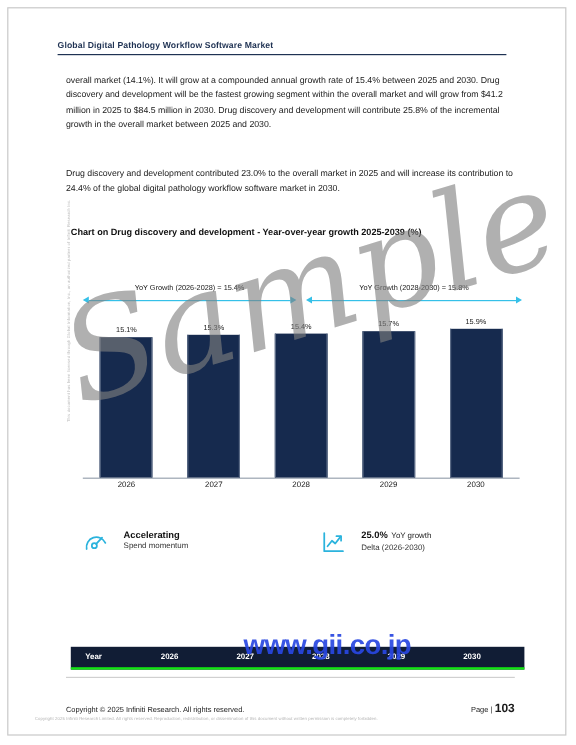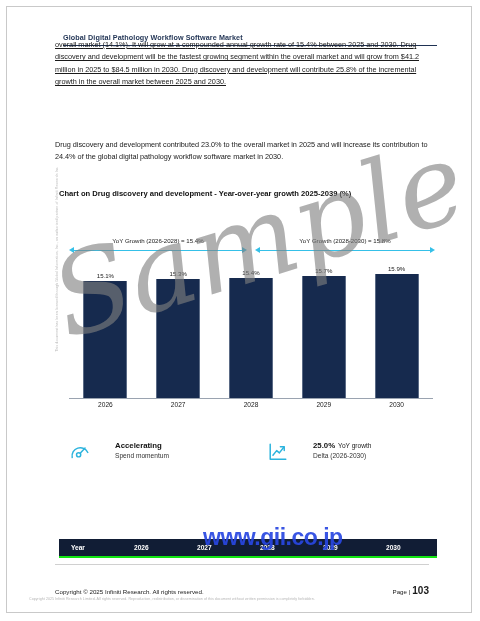--- a/index.html
+++ b/index.html
@@ -38,21 +38,21 @@
     font-size: 3.4px;
     color: #b9b9b9;
     letter-spacing: .15px;
     white-space: nowrap;
     text-align: center;
   }
 
   
   .doc-header {
     position: absolute;
-    left: 56px;
+    left: 41px;
     top: 26px;
     width: 374px;
   }
   .doc-header .title {
     font-size: 7.2px;
     font-weight: bold;
     color: #1f3253;
     letter-spacing: .1px;
     padding-bottom: 3px;
   }
@@ -65,21 +65,21 @@
   
   .para {
     position: absolute;
     left: 48px;
     width: 374px;
     font-size: 7.3px;
     line-height: 12.4px;
     color: #1a1a1a;
     letter-spacing: -0.02px;
   }
-  #para1 { top: 32px; text-decoration: underline; }
+  #para1 { top: 54px; }
   #para2 { top: 132px; }
 
   
   .chart-title {
     position: absolute;
     left: 52px;
     top: 181px;
     width: 380px;
     font-size: 7.6px;
     font-weight: bold;
@@ -195,21 +195,21 @@
     position: absolute;
     left: 62px;
     top: 433px;
     width: 370px;
     height: 40px;
   }
   .callout {
     position: absolute;
     display: flex;
     align-items: flex-start;
-    gap: 24px;
+    gap: 12px;
   }
   .callout.c1 { left: 0px;   top: 0px; }
   .callout.c2 { left: 198px; top: 0px; }
   .callout .cico { width: 22px; height: 22px; flex: none; margin-top: 1px;}
   .callout .ctext .cbig {
     font-size: 7.8px;
     font-weight: bold;
     color: #111;
     line-height: 11px;
   }

